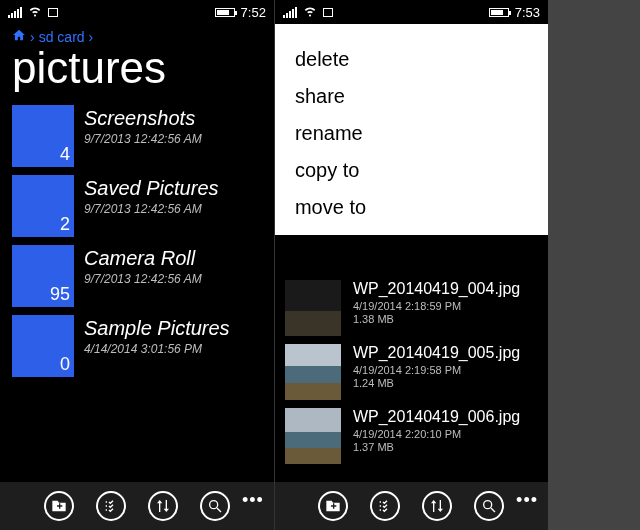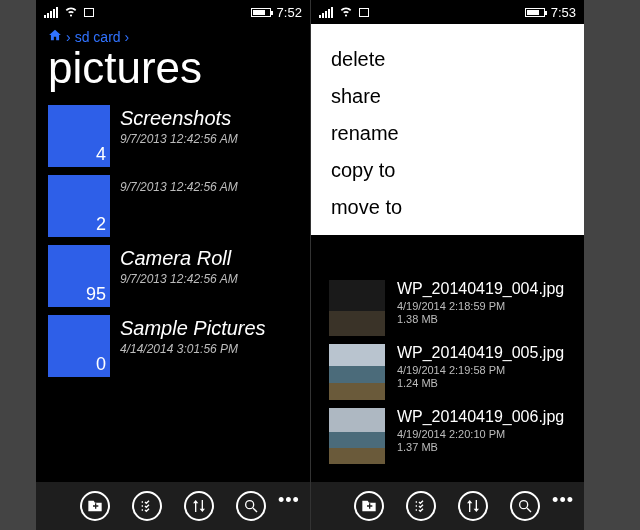--- a/index.html
+++ b/index.html
@@ -1,17 +1,17 @@
 <!DOCTYPE html>
 <html><head>
 <meta charset="utf-8">
 <style>
   * { margin: 0; padding: 0; box-sizing: border-box; }
   html, body { width: 640px; height: 530px; background: #444; font-family: "Segoe UI", "Segoe WP", Arial, sans-serif; overflow: hidden; }
-  .phones { display: flex; width: 548px; height: 530px; margin-left: 36px; }
+  .phones { display: flex; width: 548px; height: 530px; }
   .phone { position: relative; background: #000; color: #fff; display: flex; flex-direction: column; }
   .phone.left { width: 321px; border-right: 1px solid #333; }
   .phone.right { width: 319px; }
   .statusbar { height: 24px; display: flex; align-items: center; padding: 0 8px; justify-content: space-between; font-size: 12px; color: #fff; }
   .sb-left { display: flex; align-items: center; gap: 6px; }
   .sb-right { display: flex; align-items: center; gap: 6px; }
   .bars { display: flex; align-items: flex-end; gap: 1px; height: 11px; }
   .bars span { width: 2px; background: #fff; display: inline-block; }
   .bars span:nth-child(1){height:3px} .bars span:nth-child(2){height:5px}
   .bars span:nth-child(3){height:7px} .bars span:nth-child(4){height:9px}
@@ -42,21 +42,21 @@
 
   .appbar { height: 48px; background: #1e1e1e; display: flex; align-items: center; justify-content: center; gap: 22px; position: relative; }
   .appbar .circle { width: 30px; height: 30px; border: 2px solid #fff; border-radius: 50%; display: flex; align-items: center; justify-content: center; }
   .appbar .circle svg { width: 16px; height: 16px; }
   .appbar .overflow { position: absolute; right: 10px; top: 8px; color: #fff; font-size: 18px; letter-spacing: 1px; }
 
   
   .context-menu { position: absolute; top: 0; left: 0; right: 0; background: #fff; color: #000; padding: 24px 20px 16px 20px; display: flex; flex-direction: column; gap: 14px; z-index: 10; }
   .menu-item { font-size: 20px; font-weight: 300; }
 
-  .file-list { position: absolute; left: 8px; right: 0; top: 256px; display: flex; flex-direction: column; gap: 8px; padding: 0 10px; }
+  .file-list { position: absolute; left: 0; right: 0; top: 256px; display: flex; flex-direction: column; gap: 8px; padding: 0 10px; }
   .file-row { display: flex; gap: 12px; }
   .thumb { width: 56px; height: 56px; flex-shrink: 0; background: #555; position: relative; overflow: hidden; }
   .thumb.a { background: linear-gradient(#1a1a1a 55%, #3a3328 55%); }
   .thumb.b { background: linear-gradient(#b9c4cf 40%, #4b6b7a 40% 70%, #6a5a3a 70%); }
   .thumb.c { background: linear-gradient(#aeb8c2 42%, #4b6b7a 42% 72%, #6a5a3a 72%); }
   .file-meta { display: flex; flex-direction: column; }
   .file-name { font-size: 16px; font-weight: 400; }
   .file-date { font-size: 11px; color: #bdbdbd; margin-top: 2px; font-weight: 300; }
   .file-size { font-size: 11px; color: #bdbdbd; margin-top: 1px; font-weight: 300; }
 
@@ -115,20 +115,21 @@
           <div class="folder-meta">
             <span class="folder-name">Screenshots</span>
             <span class="folder-date">9/7/2013 12:42:56 AM</span>
           </div>
         </div>
         <div class="folder-row">
           <div class="tile">
             <span class="tile-count">2</span>
           </div>
           <div class="folder-meta">
+            <span class="folder-name">Saved Pictures</span>
             <span class="folder-date">9/7/2013 12:42:56 AM</span>
           </div>
         </div>
         <div class="folder-row">
           <div class="tile">
             <span class="tile-count">95</span>
           </div>
           <div class="folder-meta">
             <span class="folder-name">Camera Roll</span>
             <span class="folder-date">9/7/2013 12:42:56 AM</span>

